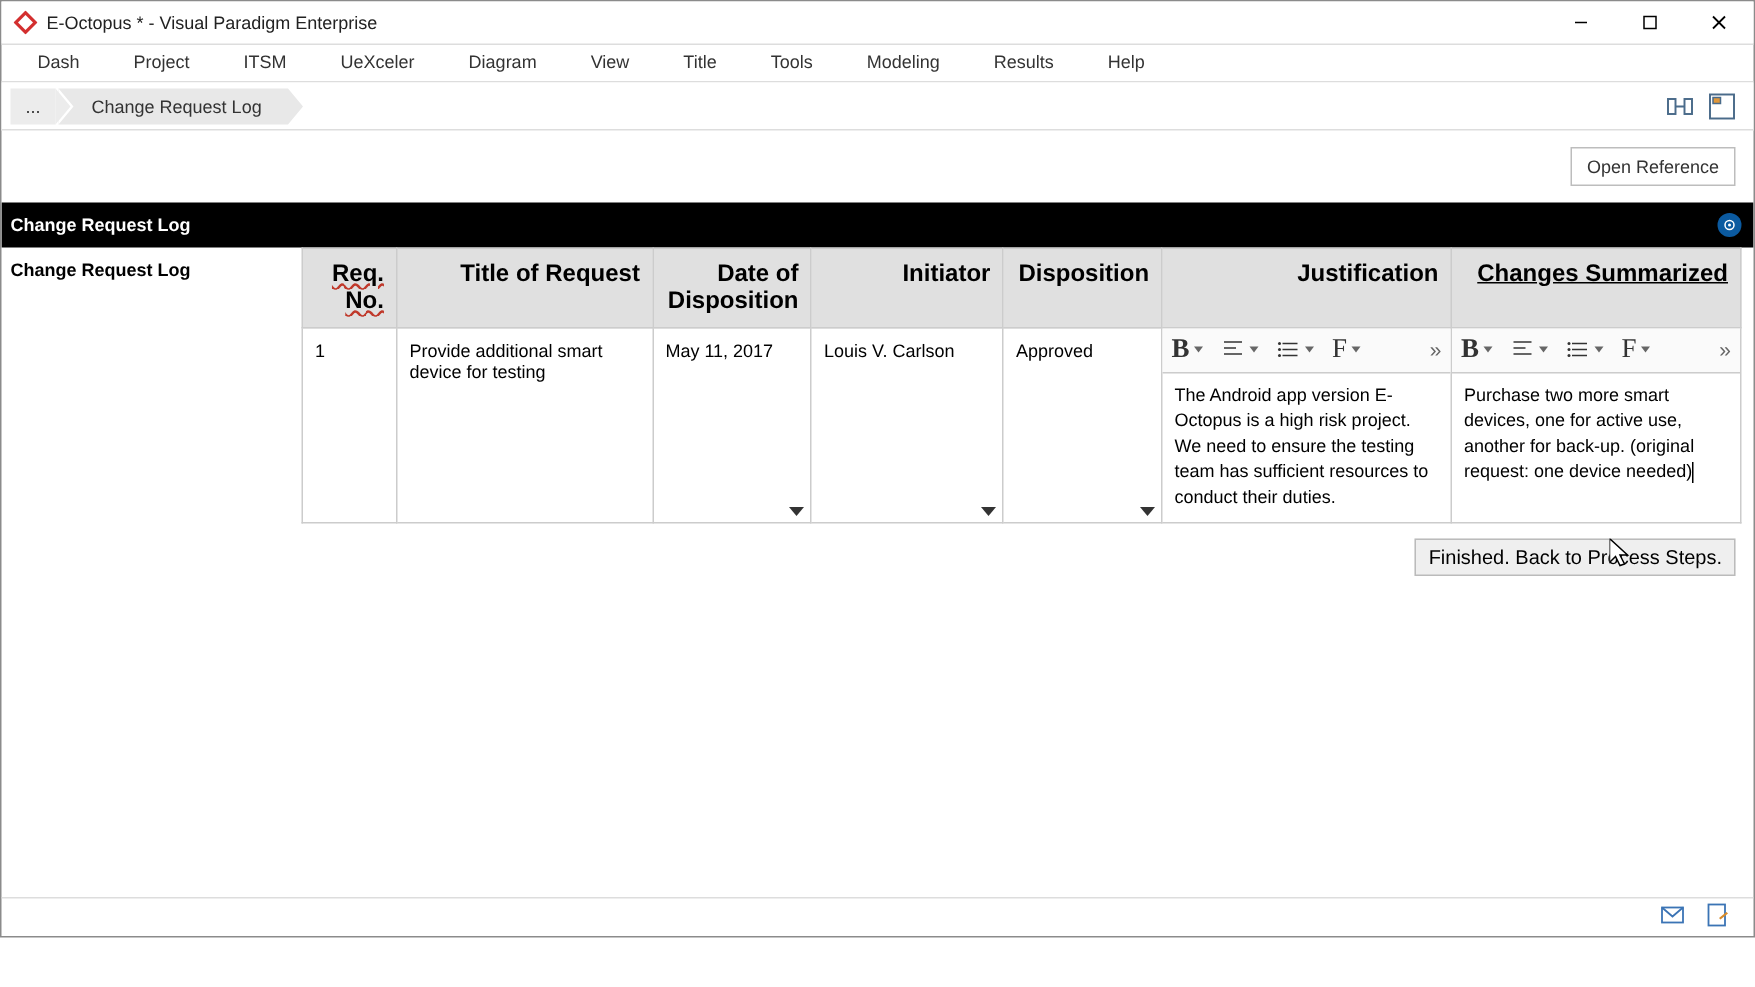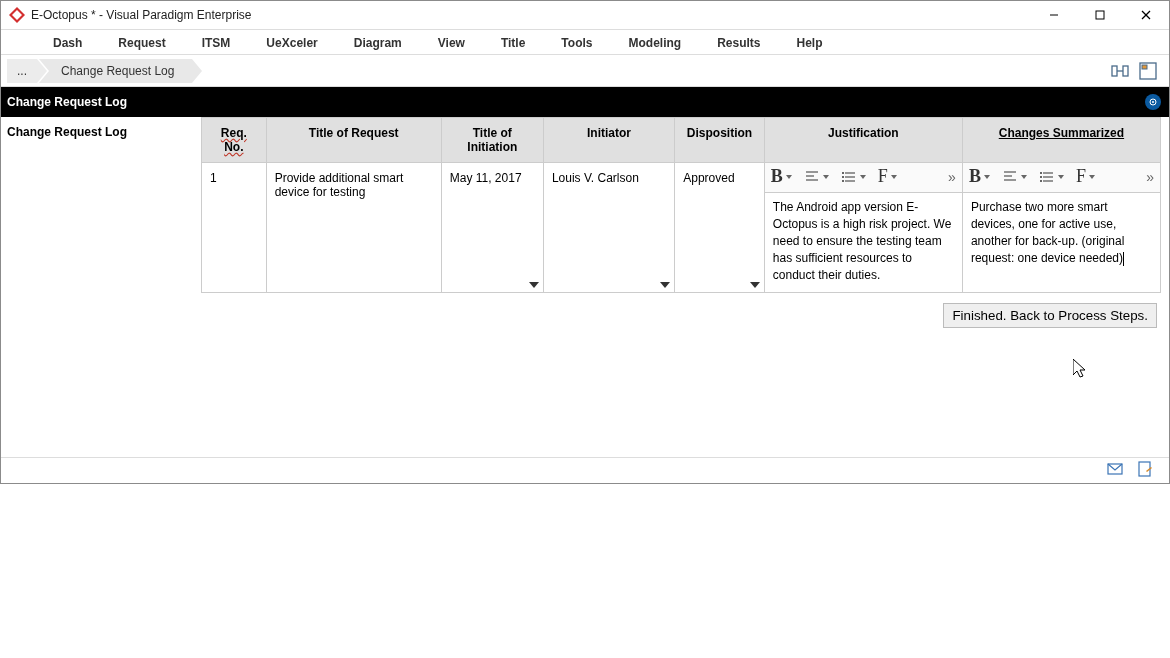--- a/index.html
+++ b/index.html
@@ -8,21 +8,21 @@
     font-family: "Segoe UI", Tahoma, Arial, sans-serif;
     font-size: 12px;
     background: #fff;
     color: #000;
     width: 1170px;
     height: 658px;
     overflow: hidden;
     user-select: none;
   }
   .window {
-    width: 1170px; height: 484px;
+    width: 1170px; height: 625px;
     border: 1px solid #8b8b8b;
     position: relative;
     display: flex;
     flex-direction: column;
   }
   
   .titlebar {
     height: 28px;
     display: flex;
     align-items: center;
@@ -43,26 +43,25 @@
   }
   .titlebar .win-btn {
     width:46px; height:28px;
     display:flex;align-items:center;justify-content:center;
   }
   .titlebar .win-btn svg{width:10px;height:10px;}
   
   .menubar {
     height:26px;
     display:flex;
-    align-items:flex-start;
-    padding-left:34px;
+    align-items:flex-end;
+    padding-left:6px;
     border-top:1px solid #ddd;
     border-bottom:1px solid #ddd;
     gap:0;
-    font-weight:bold;
   }
   .menubar .menu-item {
     padding:0 18px;
     color:#333;
     height:26px;
     display:flex;align-items:center;
   }
   
   .breadbar {
     height:32px;
@@ -163,23 +162,23 @@
     flex:1;
     padding-right:8px;
   }
   table.grid {
     width:100%;
     border-collapse:collapse;
     border:1px solid #ccc;
   }
   table.grid th {
     background:#e0e0e0;
-    text-align:center;
+    text-align:right;
     font-weight:bold;
-    font-size:12px;
+    font-size:16px;
     padding:8px 8px;
     border:1px solid #ccc;
     vertical-align:top;
     color:#000;
   }
   table.grid td {
     border:1px solid #ccc;
     vertical-align:top;
     padding:8px 8px;
     font-size:12px;
@@ -280,21 +279,21 @@
         <svg viewBox="0 0 10 10">
             <line x1="1" y1="1" x2="9" y2="9" stroke="#000" stroke-width="1.2"></line>
             <line x1="9" y1="1" x2="1" y2="9" stroke="#000" stroke-width="1.2"></line>
           </svg>
       </div>
     </div>
   </div>
 
   <div class="menubar">
     <div class="menu-item">Dash</div>
-    <div class="menu-item">Request</div>
+    <div class="menu-item">Project</div>
     <div class="menu-item">ITSM</div>
     <div class="menu-item">UeXceler</div>
     <div class="menu-item">Diagram</div>
     <div class="menu-item">View</div>
     <div class="menu-item">Title</div>
     <div class="menu-item">Tools</div>
     <div class="menu-item">Modeling</div>
     <div class="menu-item">Results</div>
     <div class="menu-item">Help</div>
   </div>
@@ -313,40 +312,43 @@
       <span class="tool-icon">
         <svg viewBox="0 0 18 18">
             <rect x="1" y="1" width="16" height="16" fill="none" stroke="#4a6b8a" stroke-width="1.3"></rect>
             <rect x="3" y="3" width="5" height="4" fill="#e0973a" stroke="#4a6b8a" stroke-width="1"></rect>
           </svg>
       </span>
     </div>
   </div>
 
   <div class="body-area">
+    <div class="toolstrip">
+      <button class="btn">Open Reference</button>
+    </div>
 
     <div class="panel-header">
       <span>Change Request Log</span>
       <span class="right-icon">
         <svg viewBox="0 0 8 8">
             <circle cx="4" cy="4" r="3" fill="none" stroke="#fff" stroke-width="1"></circle>
             <circle cx="4" cy="4" r="1" fill="#fff"></circle>
           </svg>
       </span>
     </div>
 
     <div class="form-area">
       <div class="left-label">Change Request Log</div>
       <div class="table-wrap">
         <table class="grid">
           <thead>
             <tr>
               <th class="col-reqno"><span class="reqno-header">Req. No.</span></th>
               <th class="col-title">Title of Request</th>
-              <th class="col-date">Title of Initiation</th>
+              <th class="col-date">Date of Disposition</th>
               <th class="col-init">Initiator</th>
               <th class="col-disp">Disposition</th>
               <th class="col-just">Justification</th>
               <th class="col-chg">Changes Summarized</th>
             </tr>
           </thead>
           <tbody>
             <tr>
               <td><span>1</span></td>
               <td><span>Provide additional smart device for testing</span></td>

